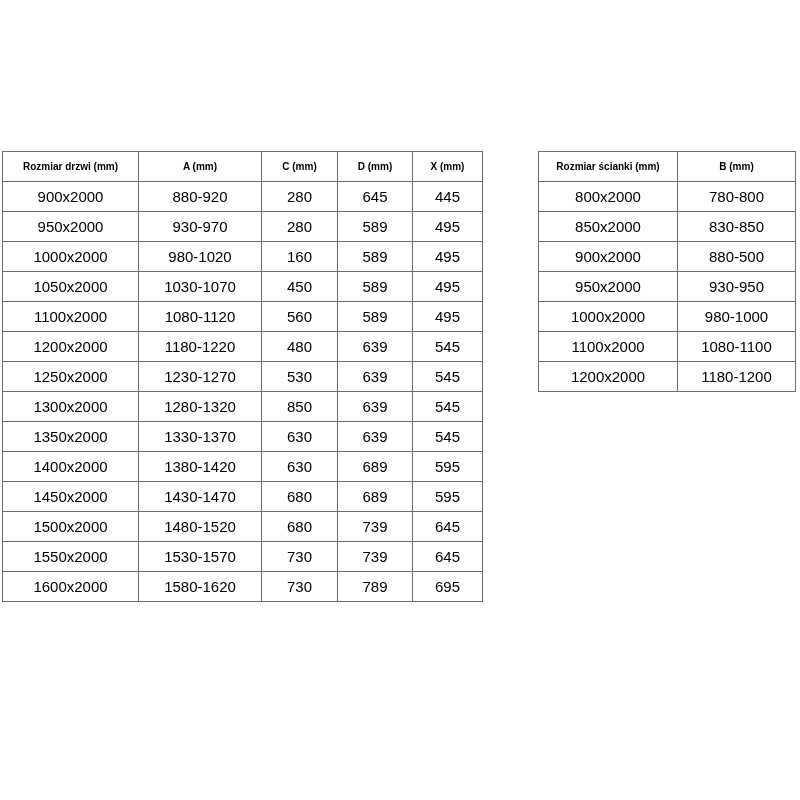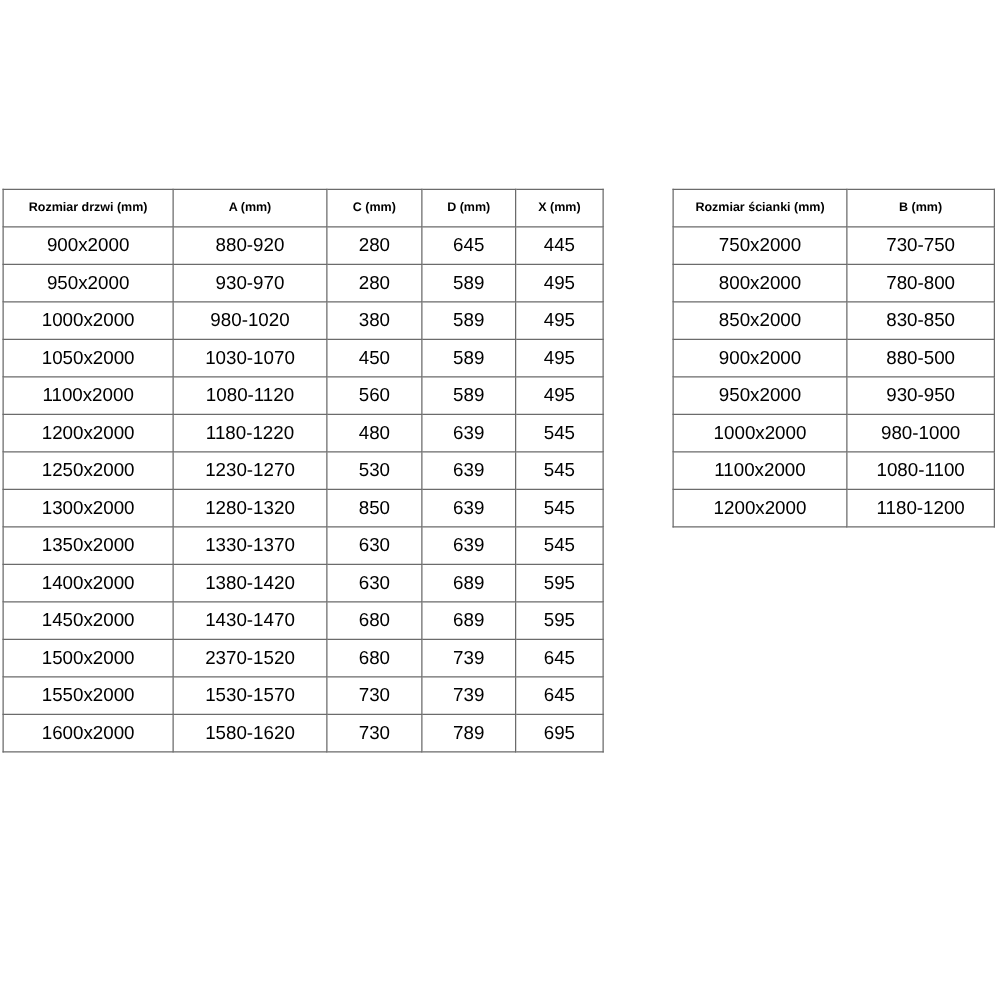--- a/index.html
+++ b/index.html
@@ -80,21 +80,21 @@
         <tr>
           <td>950x2000</td>
           <td>930-970</td>
           <td>280</td>
           <td>589</td>
           <td>495</td>
         </tr>
         <tr>
           <td>1000x2000</td>
           <td>980-1020</td>
-          <td>380</td>
+          <td>160</td>
           <td>589</td>
           <td>495</td>
         </tr>
         <tr>
           <td>1050x2000</td>
           <td>1030-1070</td>
           <td>450</td>
           <td>589</td>
           <td>495</td>
         </tr>
@@ -142,21 +142,21 @@
         </tr>
         <tr>
           <td>1450x2000</td>
           <td>1430-1470</td>
           <td>680</td>
           <td>689</td>
           <td>595</td>
         </tr>
         <tr>
           <td>1500x2000</td>
-          <td>2370-1520</td>
+          <td>1480-1520</td>
           <td>680</td>
           <td>739</td>
           <td>645</td>
         </tr>
         <tr>
           <td>1550x2000</td>
           <td>1530-1570</td>
           <td>730</td>
           <td>739</td>
           <td>645</td>
@@ -177,24 +177,20 @@
       <col style="width:118px">
     </colgroup>
     <thead>
       <tr>
         <th>Rozmiar ścianki (mm)</th>
         <th>B (mm)</th>
       </tr>
     </thead>
     <tbody>
         <tr>
-          <td>750x2000</td>
-          <td>730-750</td>
-        </tr>
-        <tr>
           <td>800x2000</td>
           <td>780-800</td>
         </tr>
         <tr>
           <td>850x2000</td>
           <td>830-850</td>
         </tr>
         <tr>
           <td>900x2000</td>
           <td>880-500</td>

